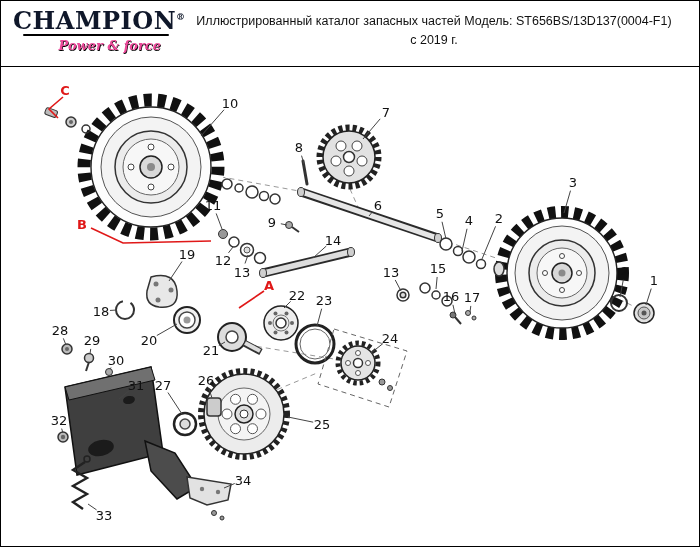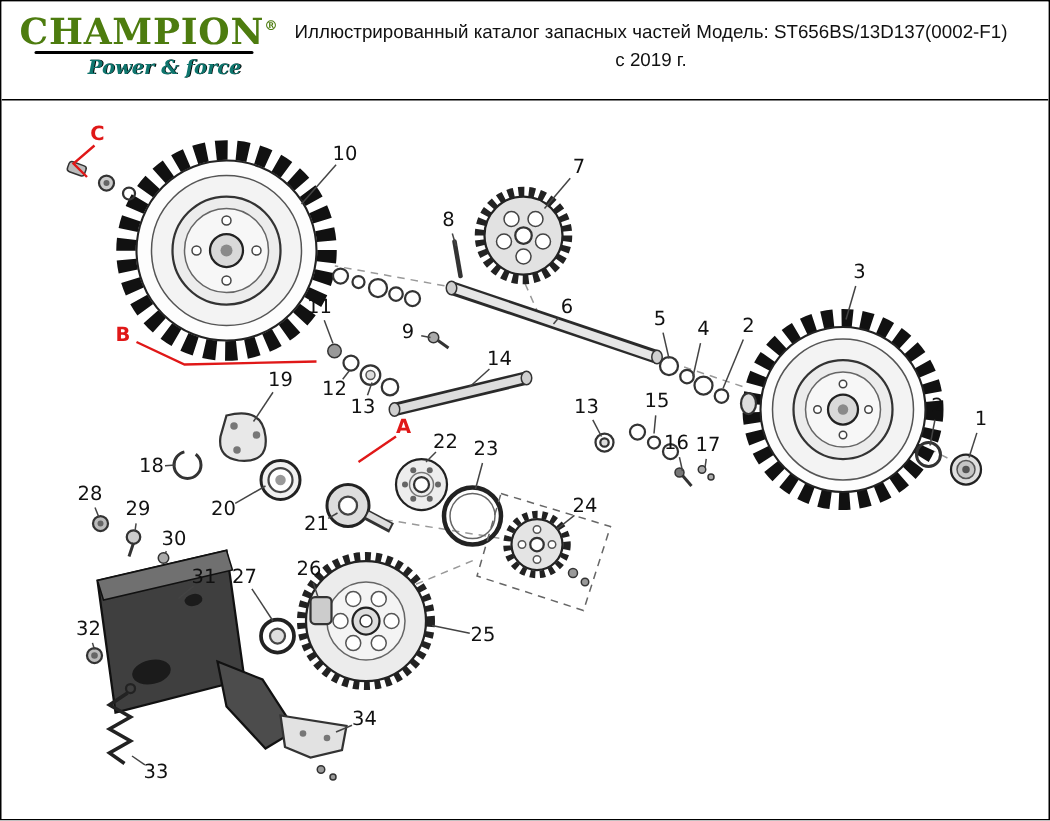--- a/index.html
+++ b/index.html
@@ -8,28 +8,28 @@
     position:relative; width:700px; height:547px;
     background:#fff; border:1px solid #000; overflow:hidden;
   }
   .hdr {
     position:absolute; top:0; left:0; width:100%; height:66px;
     border-bottom:1px solid #000; background:#fff; z-index:2;
   }
   .logo { position:absolute; top:7px; left:12px; width:158px; }
   .brand {
     font-family:"DejaVu Serif", serif; font-weight:bold;
-    font-size:24px; letter-spacing:0.5px; color:#4d7c0f; line-height:1.05;
+    font-size:24px; letter-spacing:0.5px; color:#0f172a; line-height:1.05;
     white-space:nowrap;
   }
   .brand sup { font-size:9px; vertical-align:super; }
   .logo-rule { height:2px; background:#000; margin:1px 2px 2px 10px; border-radius:2px; }
   .tagline {
     font-family:"DejaVu Serif", serif; font-style:italic; font-weight:bold;
-    font-size:13px; color:#0f766e; text-align:right; padding-right:10px;
+    font-size:13px; color:#ec4899; text-align:right; padding-right:10px;
     text-shadow:0.6px 0.6px 0 #000;
   }
   .title {
     position:absolute; top:11px; left:180px; right:12px;
     text-align:center; font-size:12.5px; color:#111; line-height:1.55;
   }
   svg.diagram { position:absolute; top:0; left:0; z-index:1; }
   .part-num {
     font-family:"DejaVu Sans", sans-serif; font-size:13px; fill:#111;
     text-anchor:middle; dominant-baseline:central;
@@ -46,21 +46,21 @@
 
 <div class="page">
 
   <div class="hdr">
     <div class="logo">
       <div class="brand"><span>CHAMPION</span><sup>®</sup></div>
       <div class="logo-rule"></div>
       <div class="tagline">Power &amp; force</div>
     </div>
     <div class="title">
-      <div>Иллюстрированный каталог запасных частей Модель: ST656BS/13D137(0002-F1)</div>
+      <div>Иллюстрированный каталог запасных частей Модель: ST656BS/13D137(0004-F1)</div>
       <div>с 2019 г.</div>
     </div>
   </div>
 
   <svg class="diagram" width="700" height="547" viewBox="0 0 700 547" xmlns="http://www.w3.org/2000/svg">
 
     <g stroke="#999" stroke-width="1" stroke-dasharray="5 4">
       <line x1="193" y1="171" x2="298" y2="190"></line>
       <line x1="438" y1="238" x2="516" y2="264"></line>
       <line x1="602" y1="290" x2="634" y2="306"></line>

